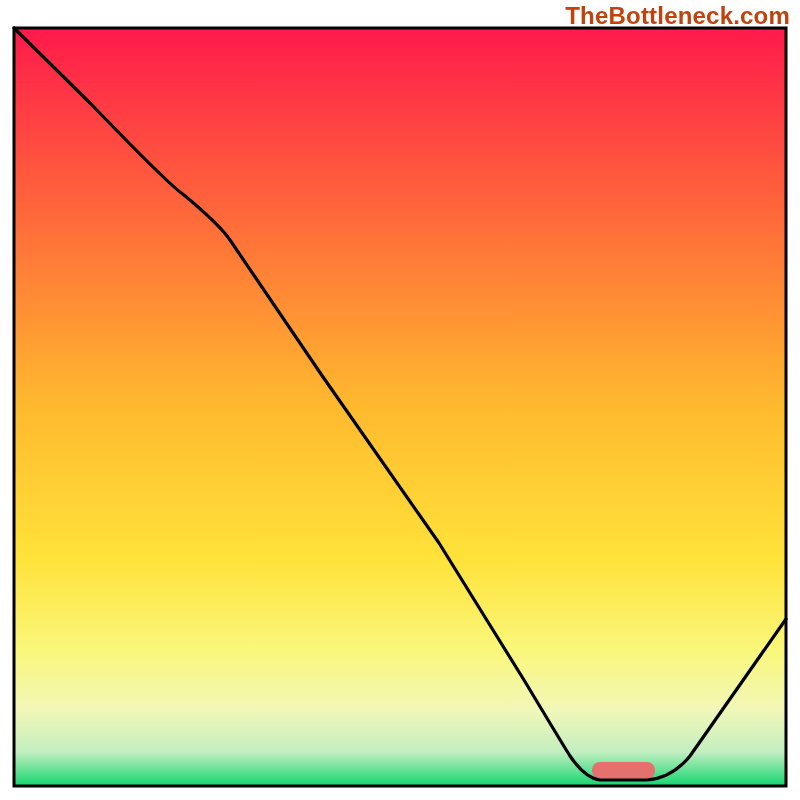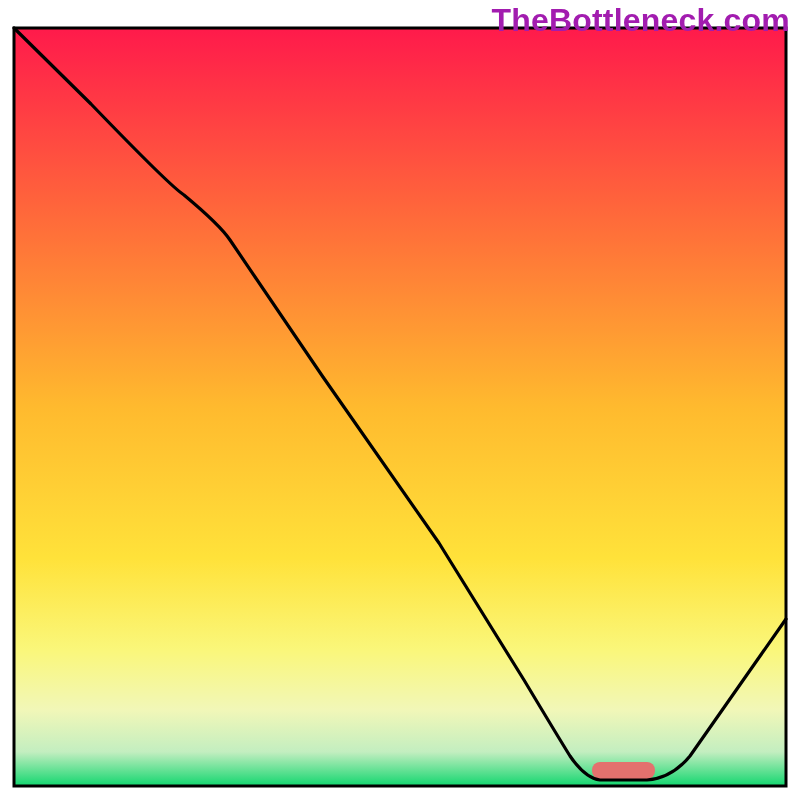--- a/index.html
+++ b/index.html
@@ -12,23 +12,23 @@
   }
   .stage {
     position: relative;
     width: 800px;
     height: 800px;
   }
   .watermark {
     position: absolute;
     top: 2px;
     right: 10px;
-    font-size: 32px;
+    font-size: 24px;
     font-weight: 600;
-    color: #a21caf;
+    color: #c2410c;
     letter-spacing: 0.2px;
   }
   svg.chart {
     position: absolute;
     left: 0;
     top: 0;
   }
 </style>
 </head>
 <body>

